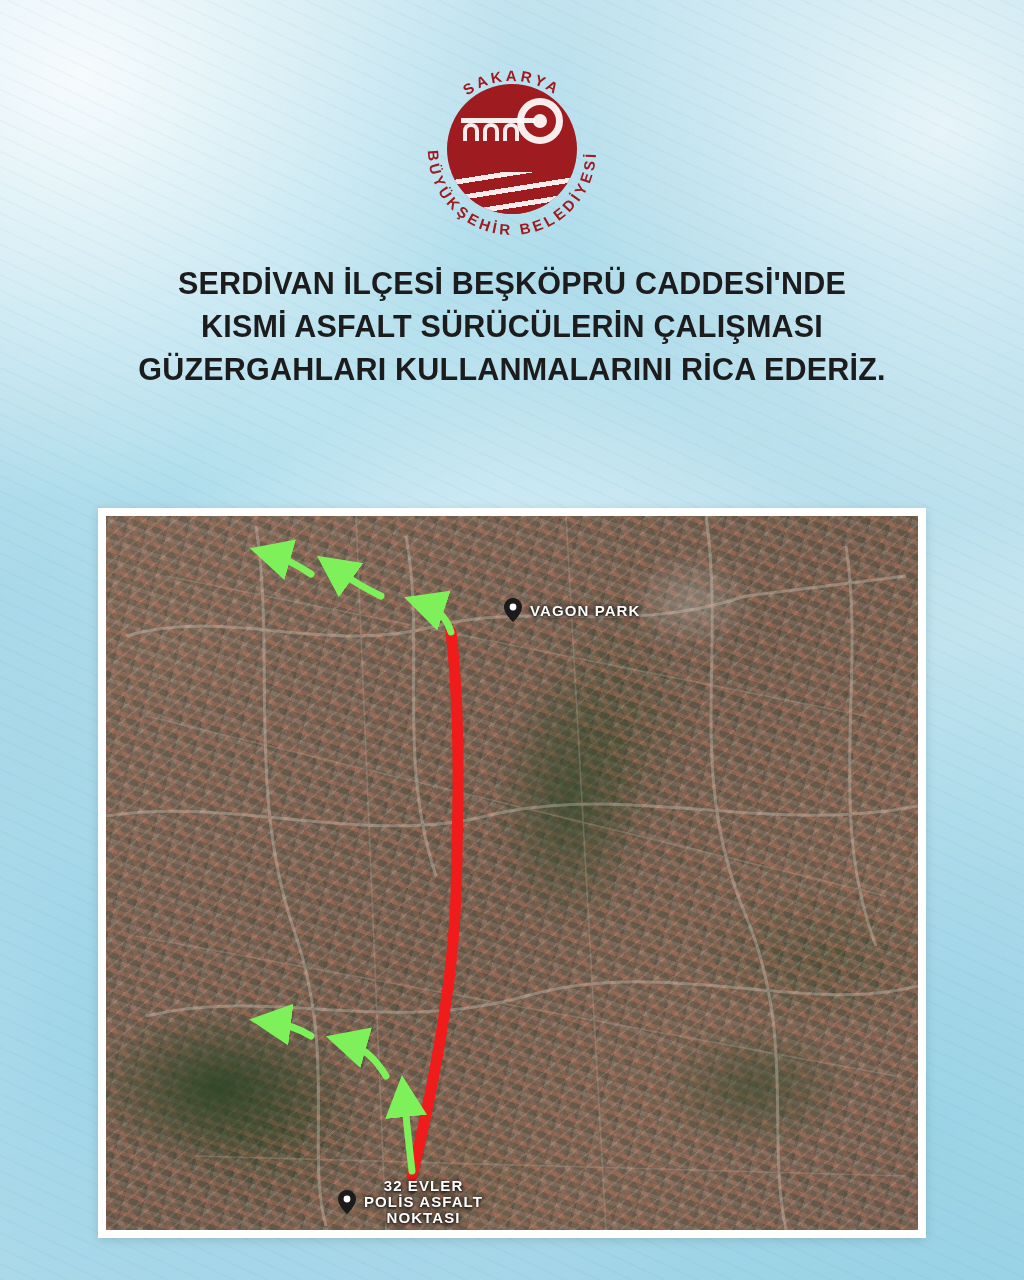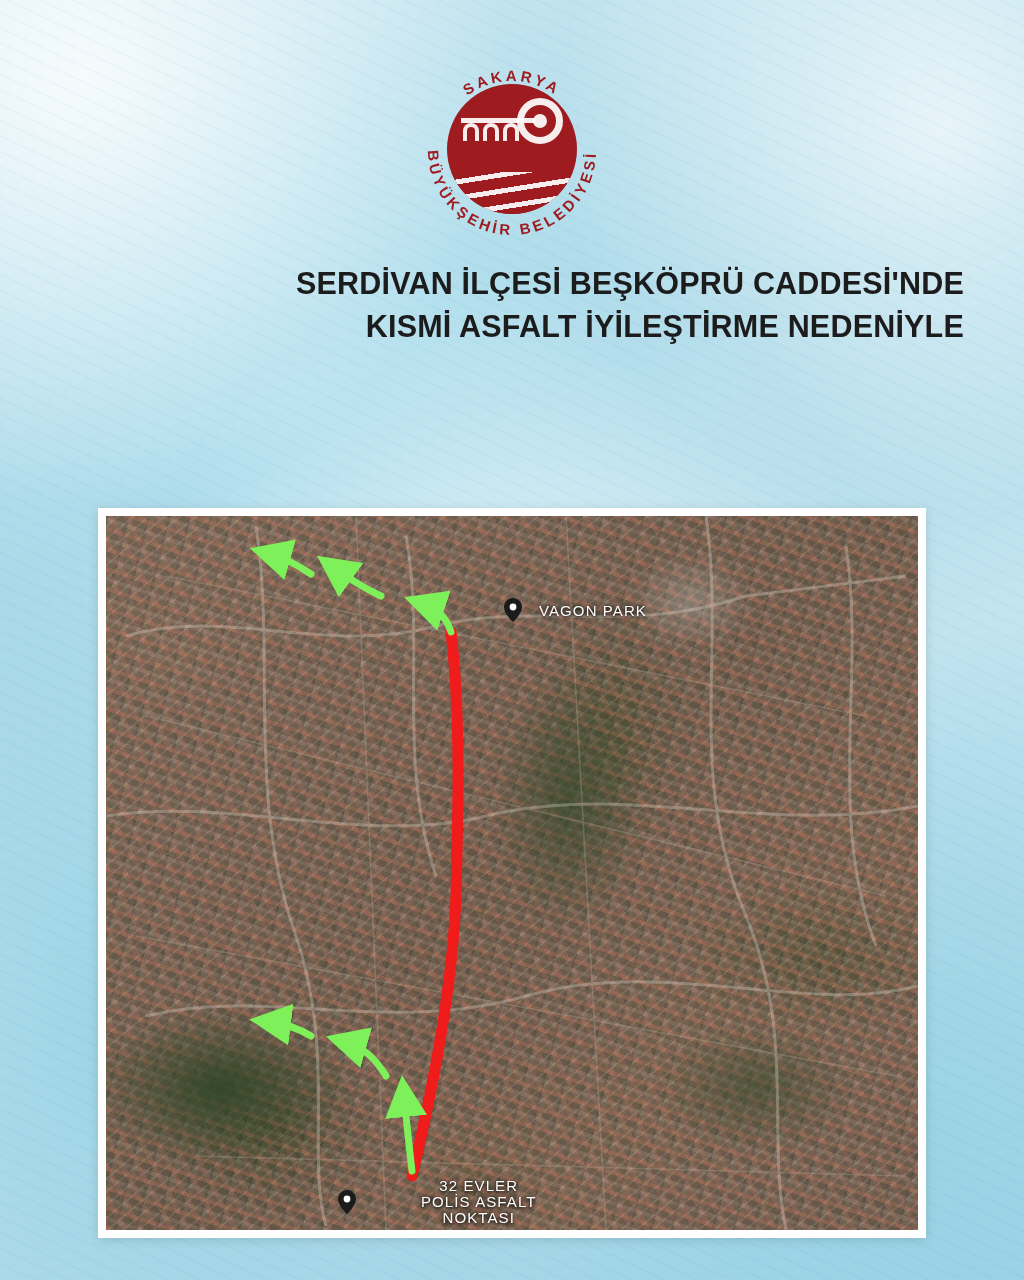--- a/index.html
+++ b/index.html
@@ -128,21 +128,21 @@
     font-weight: bold;
     letter-spacing: 3.4px;
   }
 
   
   #headline {
     position: absolute;
     top: 262px;
     left: 0;
     width: 100%;
-    text-align: right;
+    text-align: center;
     color: #1c1c1c;
     font-weight: bold;
     font-size: 30.5px;
     line-height: 43px;
     letter-spacing: 0.2px;
     padding: 0 60px;
     box-sizing: border-box;
   }
   #headline .ln { display: block; white-space: nowrap; }
 
@@ -212,37 +212,37 @@
     position: absolute;
     inset: 0;
     pointer-events: none;
   }
 
   
   .map-label {
     position: absolute;
     display: flex;
     align-items: center;
-    gap: 17px;
+    gap: 8px;
     color: #ffffff;
-    font-weight: normal;
+    font-weight: bold;
     font-size: 15px;
     letter-spacing: 1.1px;
     text-shadow: 0 1px 3px rgba(0,0,0,0.9), 0 0 6px rgba(0,0,0,0.8);
     white-space: nowrap;
   }
   .map-label .pin {
     width: 18px;
     height: 24px;
     flex: 0 0 auto;
   }
   .map-label .lbl-lines { line-height: 16px; }
   #label-vagon { left: 398px; top: 82px; }
   #label-polis { left: 232px; top: 662px; text-align: left; }
-  #label-polis .lbl-lines { text-align: center; margin-left: 48px; }
+  #label-polis .lbl-lines { text-align: center; }
 </style>
 </head>
 <body>
 
 <div id="bg"></div>
 
 <div id="logo-wrap">
   <div id="logo">
     <div class="logo-circle">
       <div class="gear"></div>
@@ -265,21 +265,22 @@
         <text font-size="14">
           <textPath href="#arcBottom" startOffset="50%" text-anchor="middle">BÜYÜKŞEHİR BELEDİYESİ</textPath>
         </text>
       </svg>
     </div>
   </div>
 </div>
 
 <div id="headline">
   <span class="ln">SERDİVAN İLÇESİ BEŞKÖPRÜ CADDESİ'NDE</span>
-  <span class="ln">KISMİ ASFALT İYİLEŞTİRME NEDENİYLE</span>
+  <span class="ln">KISMİ ASFALT SÜRÜCÜLERİN ÇALIŞMASI</span>
+  <span class="ln">GÜZERGAHLARI KULLANMALARINI RİCA EDERİZ.</span>
 </div>
 
 <div id="map-frame">
   <div id="map">
     <div class="sat"></div>
     <div class="blocks"></div>
     <div class="blocks2"></div>
     <div class="greens"></div>
 
     <svg class="roads" viewBox="0 0 812 714" preserveAspectRatio="none" xmlns="http://www.w3.org/2000/svg">

